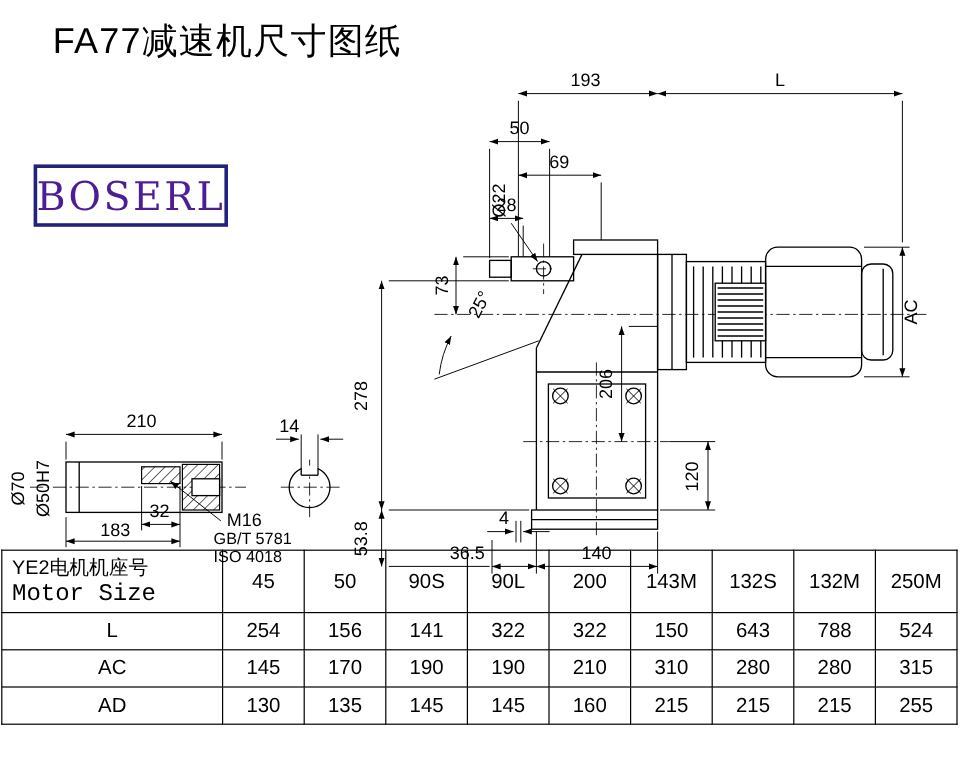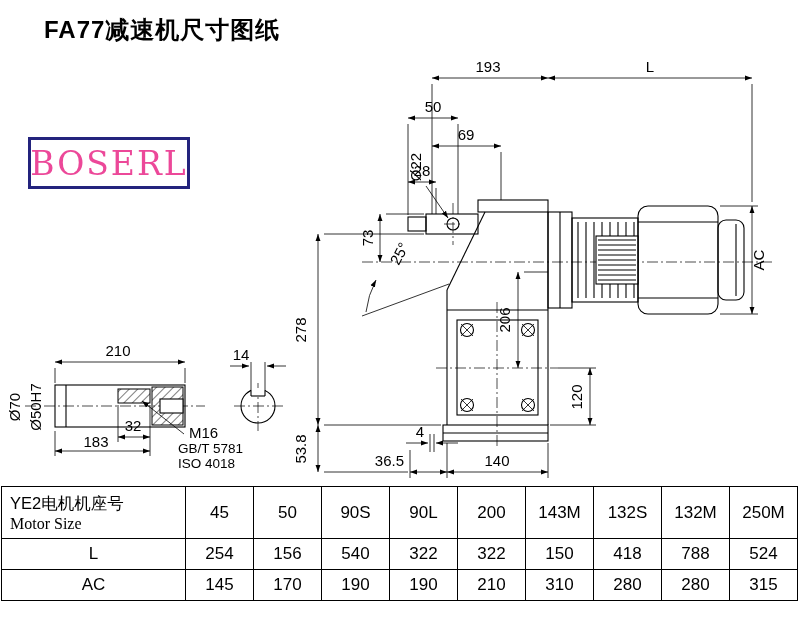--- a/index.html
+++ b/index.html
@@ -1,37 +1,37 @@
 <!DOCTYPE html>
 <html><head>
 <meta charset="utf-8">
 <style>
   html,body{margin:0;padding:0}
   body{width:800px;height:633px;background:#fff;position:relative;overflow:hidden;
        font-family:"Liberation Sans",sans-serif;color:#000}
-  .title{position:absolute;left:44px;top:14px;font-size:24px;font-weight:700;letter-spacing:1px}
+  .title{position:absolute;left:44px;top:14px;font-size:30px;font-weight:400;letter-spacing:1px}
   .logo{position:absolute;left:28px;top:137px;width:156px;height:46px;border:3px solid #23237d;
         display:flex;align-items:center;justify-content:center;background:#fff}
-  .logo span{font-family:"DejaVu Serif","Liberation Serif",serif;font-size:33px;color:#ec4899;letter-spacing:2px}
+  .logo span{font-family:"DejaVu Serif","Liberation Serif",serif;font-size:33px;color:#4c1d95;letter-spacing:2px}
   svg.drawing{position:absolute;left:0;top:0}
   svg .s{stroke:#000;stroke-width:1.1;fill:none}
   svg .d{stroke:#000;stroke-width:0.8;fill:none}
   svg .cl{stroke:#000;stroke-width:0.7;fill:none;stroke-dasharray:11 3 2 3}
   svg .t{font-family:"Liberation Sans",sans-serif;font-size:15px;fill:#000;stroke:none}
   svg .t2{font-size:13.5px}
   svg .white{fill:#fff;stroke:#000;stroke-width:1.1}
   svg .whiteno{fill:#fff;stroke:none}
   svg .hat{fill:url(#hatch);stroke:#000;stroke-width:1}
-  table.tbl{position:absolute;left:1px;top:486px;width:797px;border-collapse:collapse;
+  table.tbl{position:absolute;left:1px;top:458px;width:797px;border-collapse:collapse;
             table-layout:fixed;text-align:center;font-size:17px}
   .tbl td{border:1px solid #000;height:30px;padding:0}
   .tbl tr.hd td{height:51px}
   .tbl td.motor{text-align:left;padding-left:8px}
   .motor .cn{font-size:16.5px}
-  .motor .en{font-family:Liberation Serif, serif;font-size:16px}
+  .motor .en{font-family:Liberation Mono, monospace;font-size:20px}
 </style>
 </head>
 <body>
 
 <svg class="drawing" width="800" height="486" viewBox="0 0 800 486">
   <defs>
     <marker id="arr" viewBox="0 0 10 10" refX="10" refY="5" markerWidth="9" markerHeight="9" orient="auto-start-reverse">
       <path d="M0,1.5 L10,5 L0,8.5 Z" fill="#000"></path>
     </marker>
     <pattern id="hatch" width="6" height="6" patternUnits="userSpaceOnUse" patternTransform="rotate(45)">
@@ -237,34 +237,46 @@
     <td>200</td>
     <td>143M</td>
     <td>132S</td>
     <td>132M</td>
     <td>250M</td>
   </tr>
   <tr>
     <td>L</td>
     <td>254</td>
     <td>156</td>
-    <td>540</td>
+    <td>141</td>
     <td>322</td>
     <td>322</td>
     <td>150</td>
-    <td>418</td>
+    <td>643</td>
     <td>788</td>
     <td>524</td>
   </tr>
   <tr>
     <td>AC</td>
     <td>145</td>
     <td>170</td>
     <td>190</td>
     <td>190</td>
     <td>210</td>
     <td>310</td>
     <td>280</td>
     <td>280</td>
     <td>315</td>
   </tr>
+  <tr>
+    <td>AD</td>
+    <td>130</td>
+    <td>135</td>
+    <td>145</td>
+    <td>145</td>
+    <td>160</td>
+    <td>215</td>
+    <td>215</td>
+    <td>215</td>
+    <td>255</td>
+  </tr>
   </tbody>
 </table>
 
 </body></html>

